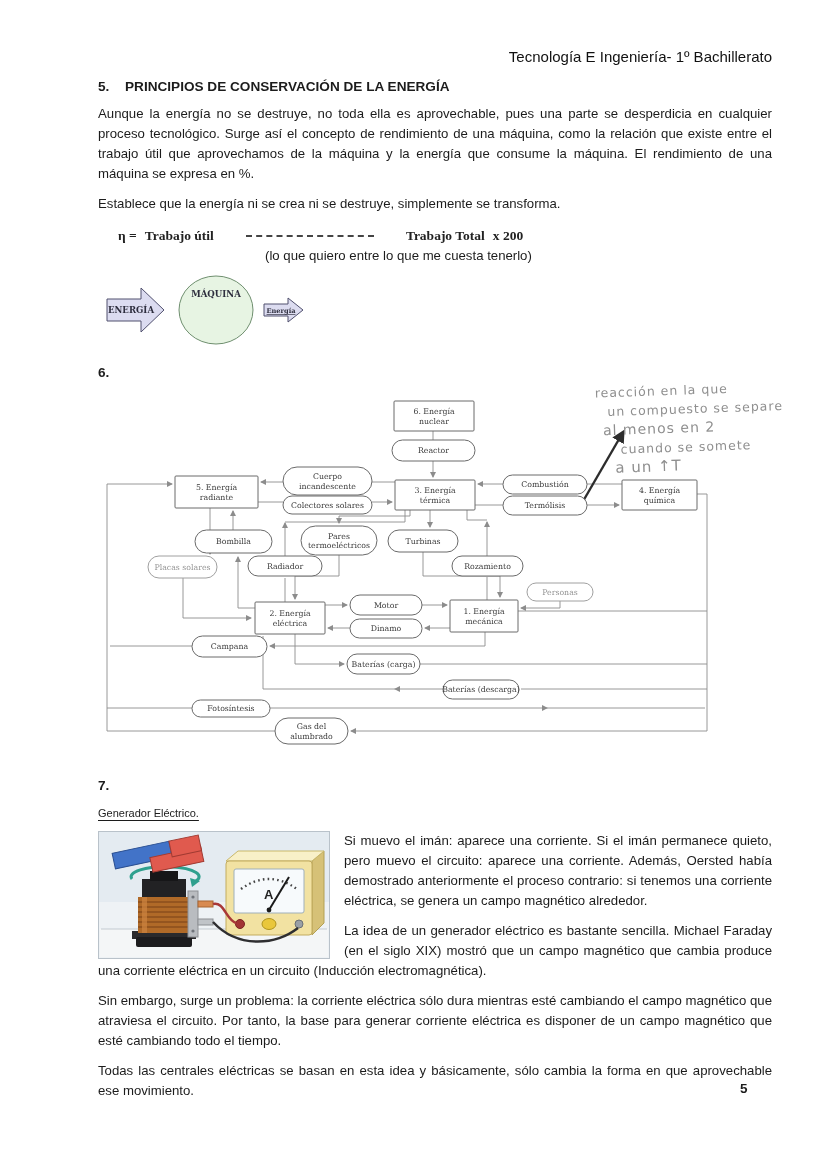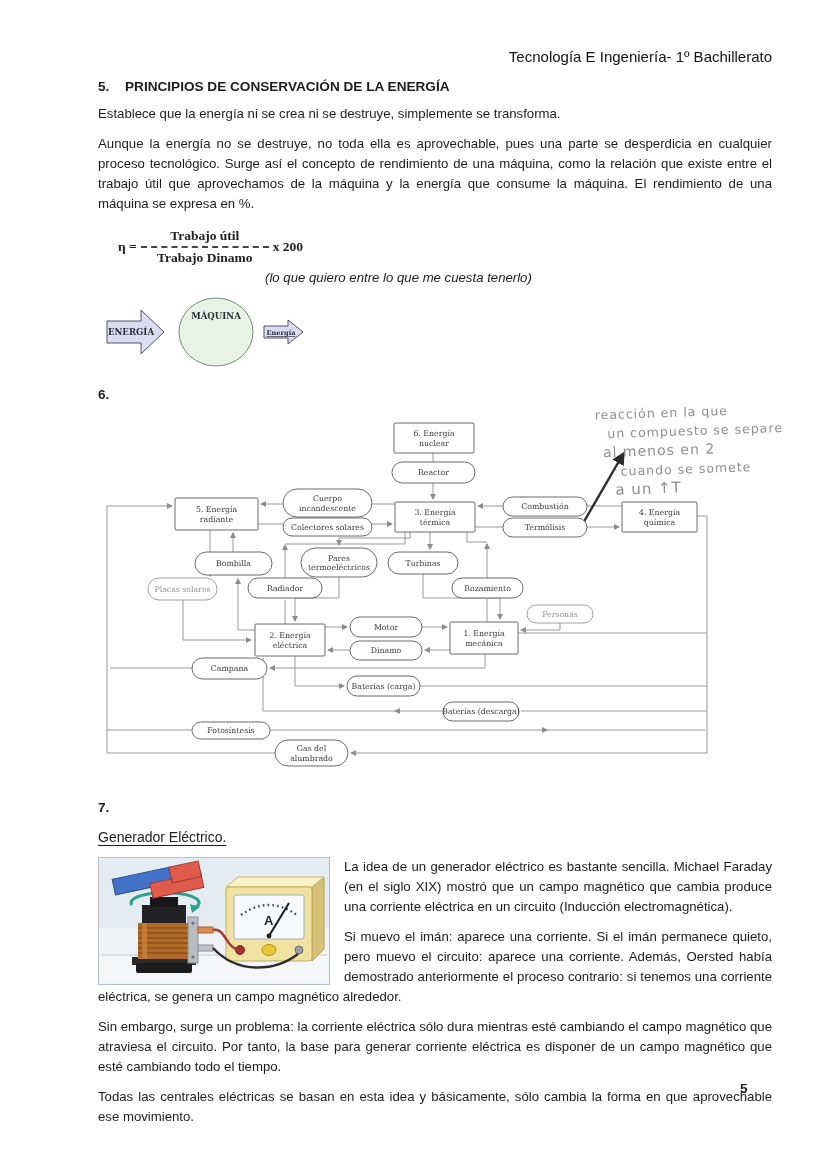--- a/index.html
+++ b/index.html
@@ -7,24 +7,24 @@
   .page { position:relative; width:828px; height:1171px; background:#fff; overflow:hidden;
           padding:48px 56px 0 98px; }
   .hdr { text-align:right; font-size:15px; color:#111; margin-bottom:4px; }
   .sec-head { display:flex; font-weight:bold; font-size:13.6px; margin-top:14px; }
   .sec-head .num { width:27px; flex:0 0 27px; }
   .sec-head .ttl { text-underline-offset:3px; }
   .para { font-size:13.2px; line-height:20px; margin-top:10px; }
   .just { text-align:justify; }
   .formula { display:flex; align-items:center; margin:14px 0 0 20px;
              font-family:"Liberation Serif", serif; font-weight:bold; font-size:13.5px; color:#222; }
-  .formula .frac { display:flex; flex-direction:column; align-items:center; margin:0 4px; }
+  .formula .frac { display:flex; align-items:center; margin:0 4px;gap:28px; }
   .formula .bar { width:128px; border-top:2px dashed #444; margin:2px 0; }
   .formula .num-t, .formula .den-t { padding:0 4px; }
-  .f-note { font-size:13.2px; margin:4px 0 0 167px;font-style:italic; }
+  .f-note { font-size:13.2px; margin:4px 0 0 167px; }
   .machine-svg { display:block; margin:10px 0 0 6px; }
   .mach-label { font-family:"DejaVu Serif", serif; font-size:8.6px; font-weight:bold; fill:#2e2e3e; text-anchor:middle; }
   .mach-label.small { font-size:6.6px; text-decoration:underline; }
   .energy-arrow { fill:var(--energy-arrow-fill); stroke:#50506e; stroke-width:1; }
   .machine-circle { fill:var(--machine-circle-fill); stroke:#6f8f6f; stroke-width:1; }
   .diagram-wrap { position:relative; height:362px; margin-top:16px; }
   .flow-svg { position:absolute; left:-3px; top:0; }
   .node { fill:#ffffff; stroke:#6a6a6a; stroke-width:1; }
   .node.muted { stroke:#a0a0a0; }
   .node-label { font-family:"DejaVu Serif", serif; font-size:7.8px; fill:#3b3b3b; text-anchor:middle; }
@@ -33,49 +33,49 @@
   .arrhead { fill:var(--diagram-line); }
   .hand-line { stroke:#2d2d2d; stroke-width:2.4; fill:none; }
   .handhead { fill:#2d2d2d; }
   .handwriting { position:absolute; left:498px; top:-16px; width:200px;
                  font-family:"DejaVu Sans", sans-serif; font-size:12.5px; color:var(--pencil-gray);
                  transform:rotate(-2deg); letter-spacing:1px; line-height:19px; }
   .handwriting div:nth-child(2){ margin-left:12px; }
   .handwriting div:nth-child(3){ margin-left:7px; font-size:14px; }
   .handwriting div:nth-child(4){ margin-left:24px; }
   .handwriting div:nth-child(5){ margin-left:18px; font-size:15px; }
-  .sub-head { font-size:14px; margin-top:14px; text-decoration:underline; text-underline-offset:3px; }
+  .sub-head { font-size:11px; margin-top:14px; text-decoration:underline; text-underline-offset:3px; }
   .media-row { margin-top:12px; min-height:132px; }
   .gen-svg { float:left; margin-right:14px; }
   .media-row .para:first-of-type { margin-top:0; }
   .meter-A { font-family:"Liberation Sans", sans-serif; font-size:13px; font-weight:bold; fill:#222; }
   .clear { clear:both; }
   .pageno { position:absolute; left:740px; top:1081px; font-weight:bold; font-size:13.5px; }
 </style>
 </head>
 <body>
 
 <div class="page">
 
   <div class="hdr">Tecnología E Ingeniería- 1º Bachillerato</div>
 
   <div class="sec-head">
     <span class="num">5.</span>
     <span class="ttl">PRINCIPIOS DE CONSERVACIÓN DE LA ENERGÍA</span>
   </div>
 
+  <p class="para just">Aunque la energía no se destruye, no toda ella es aprovechable, pues una parte se desperdicia en cualquier proceso tecnológico. Surge así el concepto de rendimiento de una máquina, como la relación que existe entre el trabajo útil que aprovechamos de la máquina y la energía que consume la máquina. El rendimiento de una máquina se expresa en %.</p>
   <p class="para">Establece que la energía ni se crea ni se destruye, simplemente se transforma.</p>
-  <p class="para just">Aunque la energía no se destruye, no toda ella es aprovechable, pues una parte se desperdicia en cualquier proceso tecnológico. Surge así el concepto de rendimiento de una máquina, como la relación que existe entre el trabajo útil que aprovechamos de la máquina y la energía que consume la máquina. El rendimiento de una máquina se expresa en %.</p>
 
   <div class="formula">
     <span>η =</span>
     <span class="frac">
       <span class="num-t">Trabajo útil</span>
       <span class="bar"></span>
-      <span class="den-t">Trabajo Dinamo</span>
+      <span class="den-t">Trabajo Total</span>
     </span>
     <span>x 200</span>
   </div>
   <p class="f-note">(lo que quiero entre lo que me cuesta tenerlo)</p>
 
 
   <svg class="machine-svg" width="210" height="74" viewBox="0 0 210 74">
     <polygon class="energy-arrow" points="3,26 37,26 37,15 60,37 37,59 37,48 3,48"></polygon>
     <text class="mach-label" x="27" y="40">ENERGÍA</text>
     <ellipse class="machine-circle" cx="112" cy="37" rx="37" ry="34"></ellipse>
@@ -302,22 +302,22 @@
         <ellipse cx="171" cy="93" rx="7" ry="5.5" fill="#e9c73b" stroke="#b1951e"></ellipse>
         <circle cx="142" cy="93" r="4.5" fill="#a23434" stroke="#7c2424"></circle>
         <circle cx="201" cy="93" r="4" fill="#9aa0a6" stroke="#6b7075"></circle>
       </g>
 
       <g>
         <path d="M115,73 C126,70 128,89 138,92" fill="none" stroke="#a83838" stroke-width="2.5"></path>
         <path d="M115,91 C140,118 178,114 200,97" fill="none" stroke="#2e2e30" stroke-width="2.5"></path>
       </g>
     </svg>
+    <p class="para just">Si muevo el imán: aparece una corriente. Si el imán permanece quieto, pero muevo el circuito: aparece una corriente. Además, Oersted había demostrado anteriormente el proceso contrario: si tenemos una corriente eléctrica, se genera un campo magnético alrededor.</p>
     <p class="para just">La idea de un generador eléctrico es bastante sencilla. Michael Faraday (en el siglo XIX) mostró que un campo magnético que cambia produce una corriente eléctrica en un circuito (Inducción electromagnética).</p>
-    <p class="para just">Si muevo el imán: aparece una corriente. Si el imán permanece quieto, pero muevo el circuito: aparece una corriente. Además, Oersted había demostrado anteriormente el proceso contrario: si tenemos una corriente eléctrica, se genera un campo magnético alrededor.</p>
     <div class="clear"></div>
   </div>
 
   <p class="para just">Sin embargo, surge un problema: la corriente eléctrica sólo dura mientras esté cambiando el campo magnético que atraviesa el circuito. Por tanto, la base para generar corriente eléctrica es disponer de un campo magnético que esté cambiando todo el tiempo.</p>
   <p class="para just">Todas las centrales eléctricas se basan en esta idea y básicamente, sólo cambia la forma en que aprovechable ese movimiento.</p>
 
   <div class="pageno">5</div>
 </div>
 
 </body></html>

